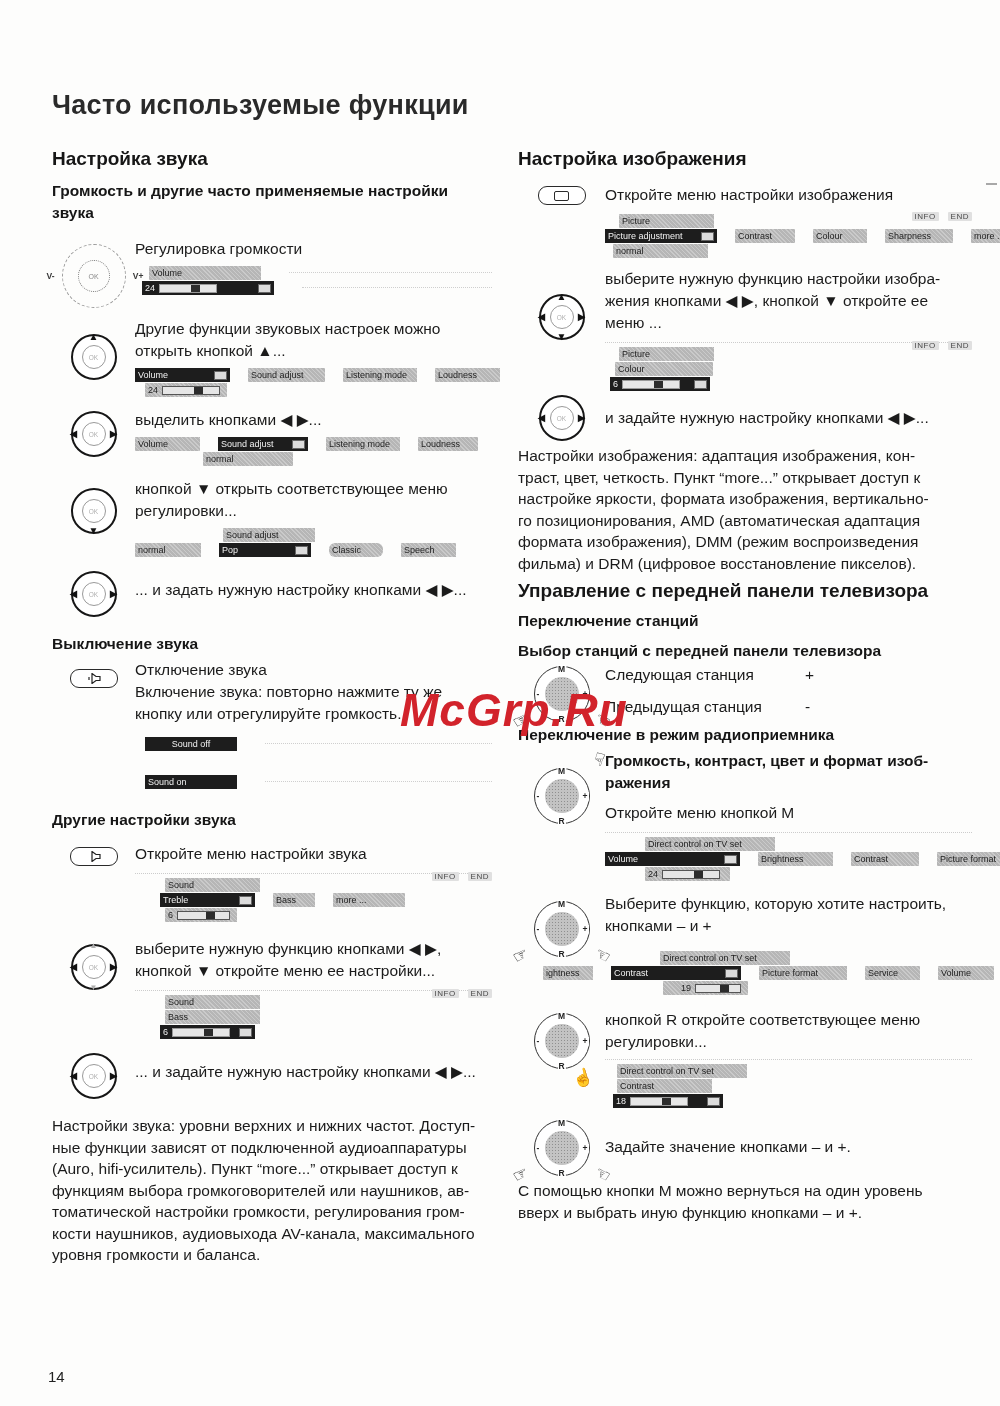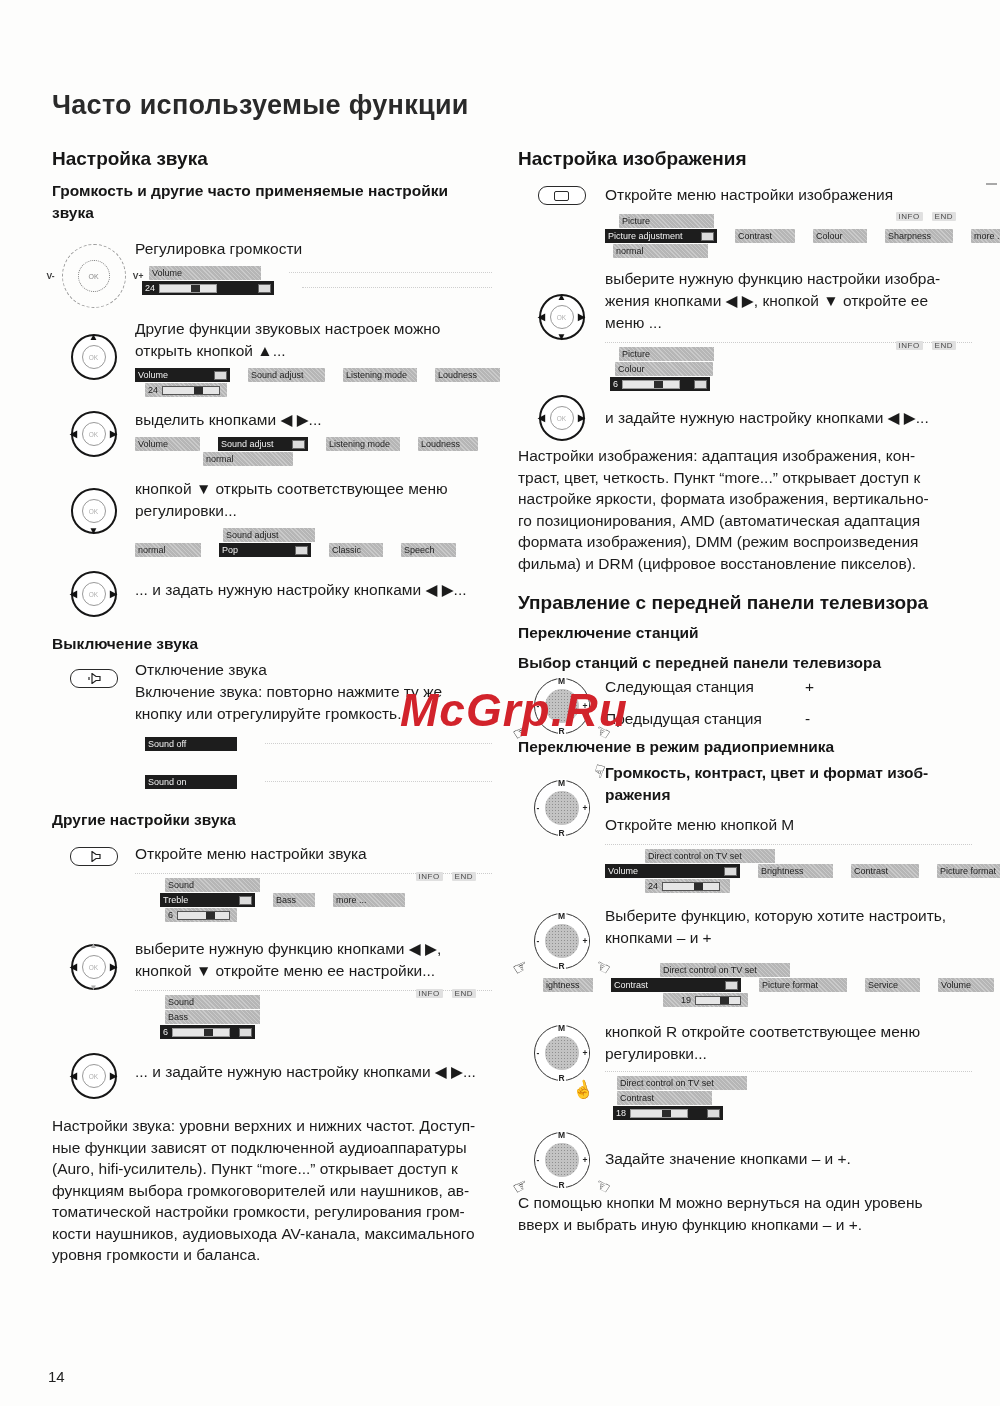--- a/index.html
+++ b/index.html
@@ -26,21 +26,21 @@
       margin-right:18px;font-size:9px;overflow:hidden;white-space:nowrap;flex:0 0 auto;}
   .mc.g,.mc.gv{background:#b6b6b6;color:#1d1d1d;
       background-image:repeating-linear-gradient(45deg,rgba(255,255,255,.28) 0 1px,transparent 1px 3px);}
   .mc.d,.mc.dv{background:#1d1d1d;color:#f2f2f2;}
   .mt{flex:0 0 auto;}
   .sl{flex:1 1 auto;min-width:18px;max-width:56px;height:7px;background:#e6e6e6;border:1px solid #555;
       position:relative;margin:0 4px;}
   .dv .sl{border-color:#999;}
   .tick{position:absolute;left:55%;top:0;width:9px;height:100%;background:#2c2c2c;}
   .bdg{margin-left:auto;width:13px;height:9px;background:#dcdcdc;border:1px solid #666;flex:0 0 auto;box-sizing:border-box;}
-  .infoend{position:absolute;right:16px;top:-2px;display:flex;gap:9px;font-size:8px;color:#4a4a4a;}
+  .infoend{position:absolute;right:0;top:-2px;display:flex;gap:9px;font-size:8px;color:#4a4a4a;}
   .infoend span{background:#e0e0e0;padding:0 3px;border-radius:1px;letter-spacing:0.5px;}
   .dot-top{border-top:1px dotted #cccccc;padding-top:4px;}
   .tail-line .mrow::after{content:"";flex:1 1 auto;border-top:1px dotted #cfcfcf;margin-left:10px;transform:translateY(6px);}
 
   
   .pill{width:46px;height:17px;border:1.7px solid #2a2a2a;border-radius:9px;background:#fff;
         display:flex;align-items:center;justify-content:center;}
   .rect-glyph{width:13px;height:8px;border:1.6px solid #2a2a2a;border-radius:2px;display:block;}
 
   .vring{width:62px;height:62px;border:1.6px dashed #9a9a9a;border-radius:50%;position:relative;
@@ -217,21 +217,21 @@
               </span>
             </div>
             <div class="mrow" style="margin-left: 0px;">
               <span class="mc g" style="width: 66px;">
                 <span class="mt">normal</span>
               </span>
               <span class="mc d" style="width: 92px;">
                 <span class="mt">Pop</span>
                 <span class="bdg"></span>
               </span>
-              <span class="mc g" style="width: 54px;">
+              <span class="mc g" style="width: 54px; border-radius: 6px;">
                 <span class="mt">Classic</span>
               </span>
               <span class="mc g" style="width: 55px;">
                 <span class="mt">Speech</span>
               </span>
             </div>
           </div>
       </div>
     </div>
 
@@ -257,21 +257,21 @@
             <line x1="2" y1="4" x2="2" y2="7" stroke="#222" stroke-width="1.2"></line>
           </svg>
         </div>
       </div>
       <div class="body">
         <div class="txt">Отключение звука</div>
         <div class="txt pre">Включение звука: повторно нажмите ту же
 кнопку или отрегулируйте громкость.</div>
         <div class="menu tail-line" style="margin-top:12px;">
             <div class="mrow" style="margin-left: 10px;">
-              <span class="mc d" style="width: 92px;">
+              <span class="mc d" style="width: 92px; justify-content: center;">
                 <span class="mt">Sound off</span>
               </span>
             </div>
           </div>
         <div class="menu tail-line" style="margin-top:24px;">
             <div class="mrow" style="margin-left: 10px;">
               <span class="mc d" style="width: 92px;">
                 <span class="mt">Sound on</span>
               </span>
             </div>
@@ -484,21 +484,21 @@
           <span class="inner">OK</span>
           <span class="tri t-left">◀</span>
           <span class="tri t-right">▶</span>
         </div>
       </div>
       <div class="body" style="padding-top:12px;">
         <div class="txt">и задайте нужную настройку кнопками  ◀ ▶...</div>
       </div>
     </div>
 
-    <div class="note pre" style="margin-top:2px;margin-bottom:18px;">Настройки изображения: адаптация изображения, кон-
+    <div class="note pre" style="margin-top:2px;margin-bottom:6px;">Настройки изображения: адаптация изображения, кон-
 траст, цвет, четкость. Пункт “more...” открывает доступ к
 настройке яркости, формата изображения, вертикально-
 го позиционирования, AMD (автоматическая адаптация
 формата изображения), DMM (режим воспроизведения
 фильма) и DRM (цифровое восстановление пикселов).</div>
 
     <div class="h2" style="margin-bottom:8px;">Управление с передней панели телевизора</div>
     <div class="h3" style="margin-bottom:8px;">Переключение станций</div>
     <div class="h3">Выбор станций с передней панели телевизора</div>
 

